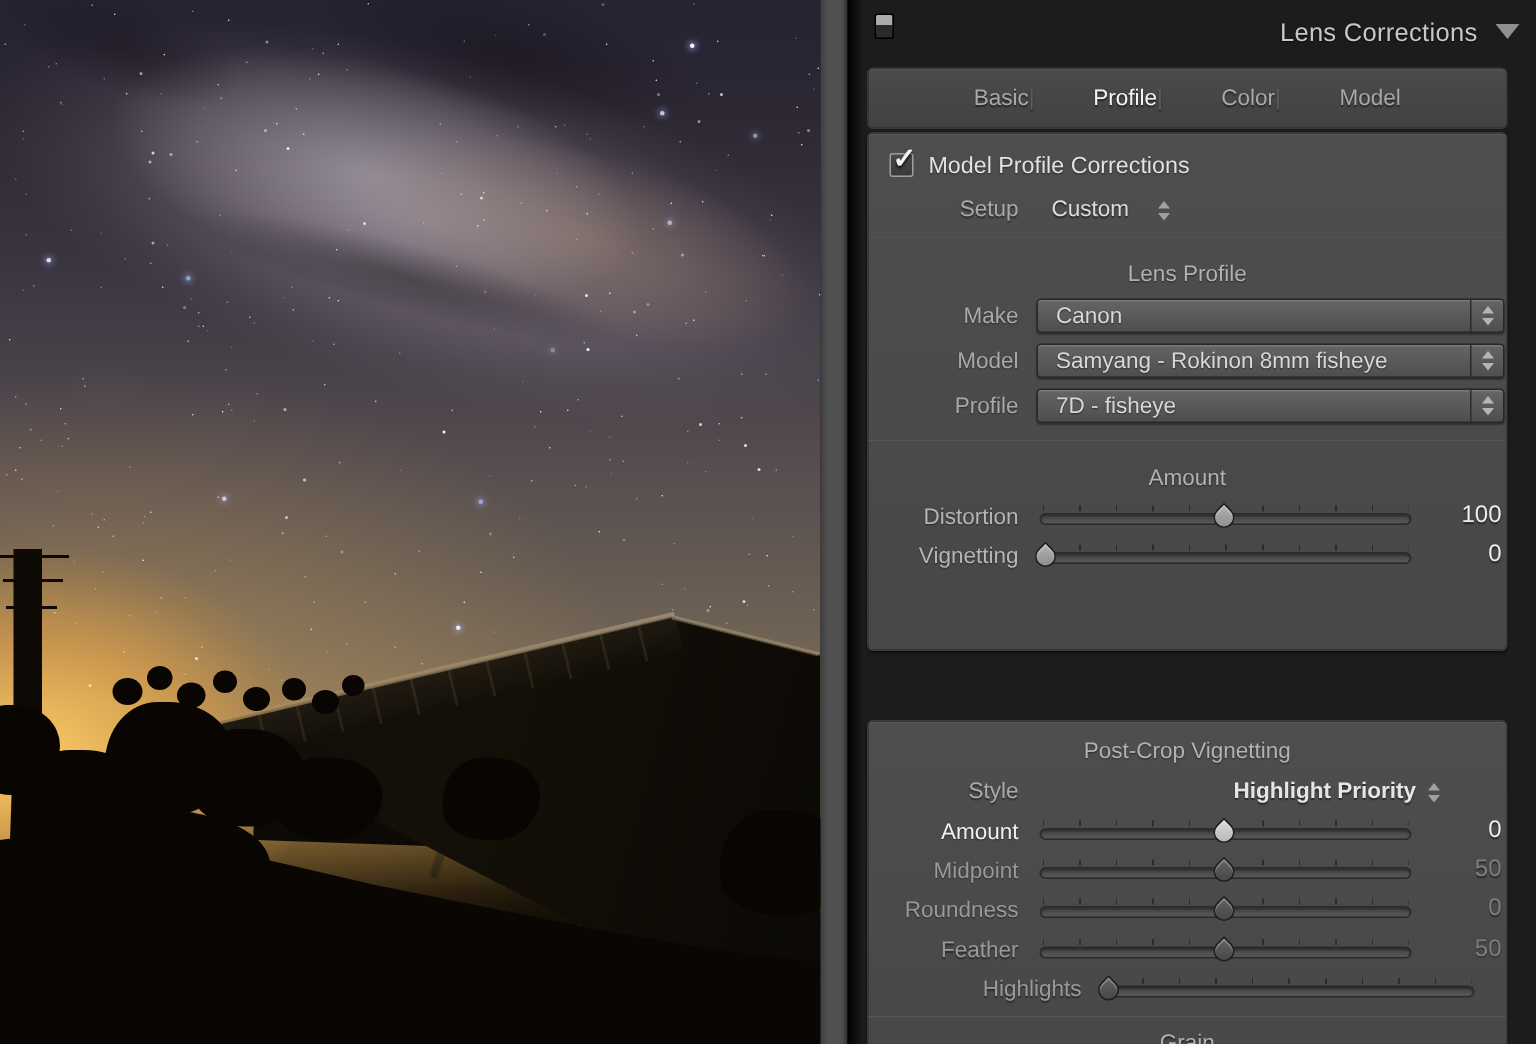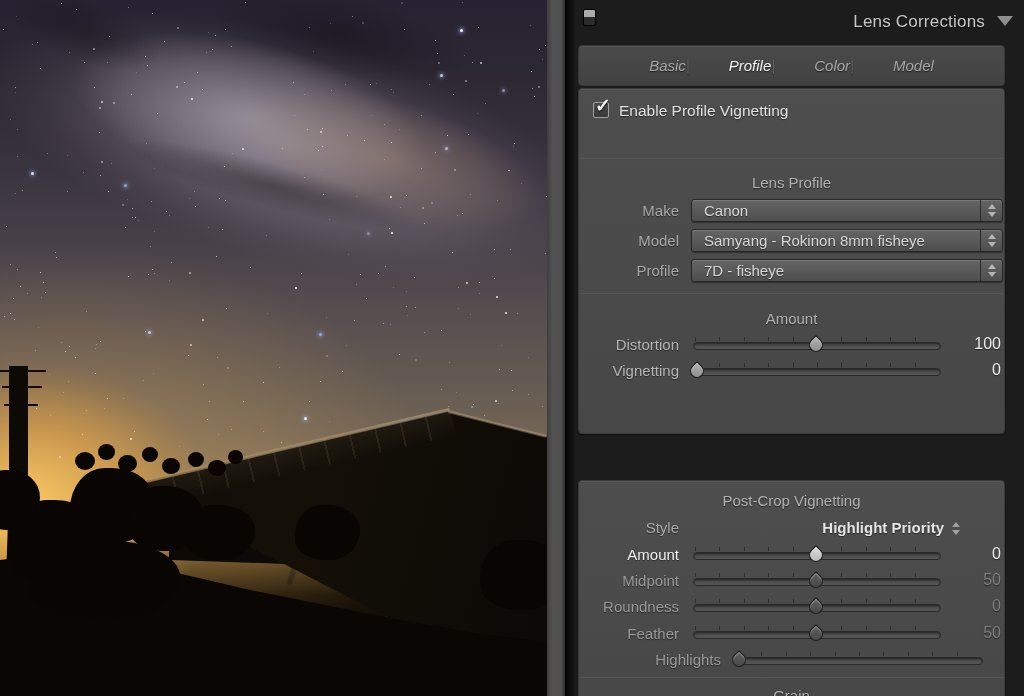--- a/index.html
+++ b/index.html
@@ -78,21 +78,21 @@
   .ptri{position:absolute;right:11px;top:16px;width:0;height:0;
     border-left:8px solid transparent;border-right:8px solid transparent;
     border-top:10px solid #8f8f8f;}
   .box{position:absolute;left:13px;width:427px;border-radius:4px;border:1px solid #3a3a3a;
     background:linear-gradient(#4e4e4e,#474747);
     box-shadow:inset 0 1px 0 rgba(255,255,255,.06),0 1px 2px rgba(0,0,0,.5);}
   .tabbar{position:absolute;left:13px;top:45px;width:427px;height:41px;border-radius:4px;
     border:1px solid #383838;background:linear-gradient(#4a4a4a,#424242);
     display:flex;align-items:center;justify-content:center;
     box-shadow:inset 0 1px 0 rgba(255,255,255,.05);}
-  .tab{padding:0 13px;color:#a8a8a8;cursor:default;text-shadow:0 1px 1px rgba(0,0,0,.5);font-style:italic;}
+  .tab{padding:0 13px;color:#a8a8a8;cursor:default;text-shadow:0 1px 1px rgba(0,0,0,.5);}
   .tab.active{color:#f4f4f4;}
   .tab:not(:first-child)::before{content:"|";color:#5e5e5e;margin-right:26px;margin-left:-13px;
     position:relative;left:-13px;}
   .divider{position:absolute;left:0;width:100%;height:1px;background:#333;
     border-bottom:1px solid #555;}
   .shead{position:absolute;left:0;width:100%;text-align:center;color:#b2b2b2;
     text-shadow:0 1px 1px rgba(0,0,0,.5);}
   .flbl{position:absolute;left:0;width:100px;text-align:right;color:#a9a9a9;
     text-shadow:0 1px 1px rgba(0,0,0,.45);}
   
@@ -618,21 +618,26 @@
       <span class="tab active">Profile</span>
       <span class="tab">Color</span>
       <span class="tab">Model</span>
     </div>
 
     <div class="box" style="top:88px;height:346px;">
       <div class="cbrow">
         <span class="cb">
             <span class="mark">✓</span>
           </span>
-        <span class="cblbl">Enable Profile Vignetting</span>
+        <span class="cblbl">Model Profile Corrections</span>
+      </div>
+      <div class="setuprow" style="position:absolute;left:0;top:42px;width:100%;height:18px;">
+        <span class="flbl">Setup</span>
+        <span class="setupval">Custom</span>
+        <span class="spinner" style="left:192px;top:2px;"></span>
       </div>
       <div class="divider" style="top:69px;"></div>
       <div class="shead" style="top:85px;">Lens Profile</div>
 
       <div class="drow" style="top:110px;">
         <span class="flbl">Make</span>
         <div class="dd">
           <span class="ddtxt">Canon</span>
           <span class="ddspin"></span>
         </div>

